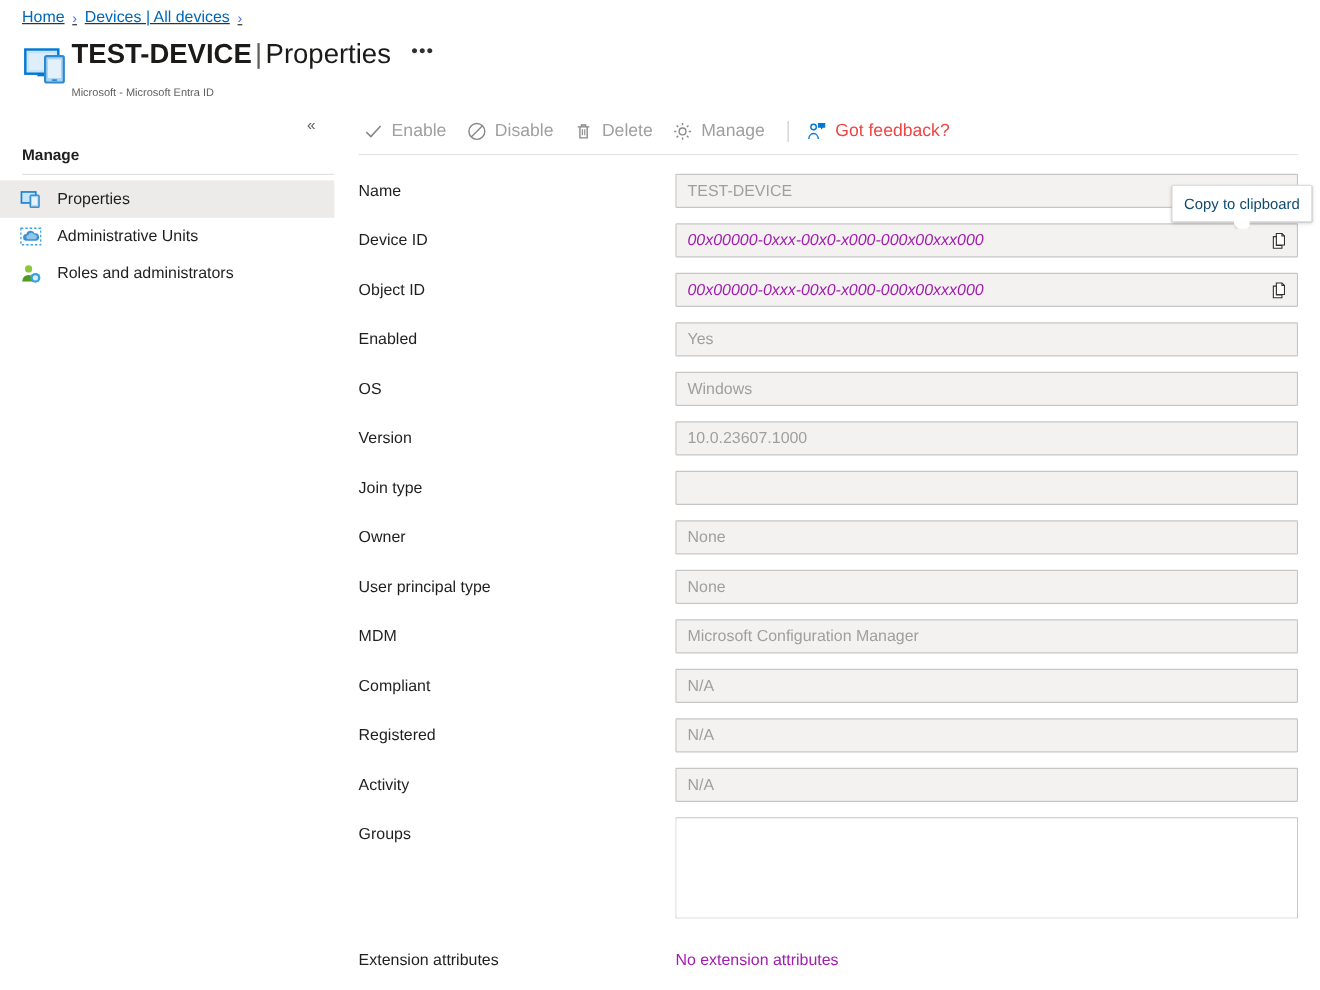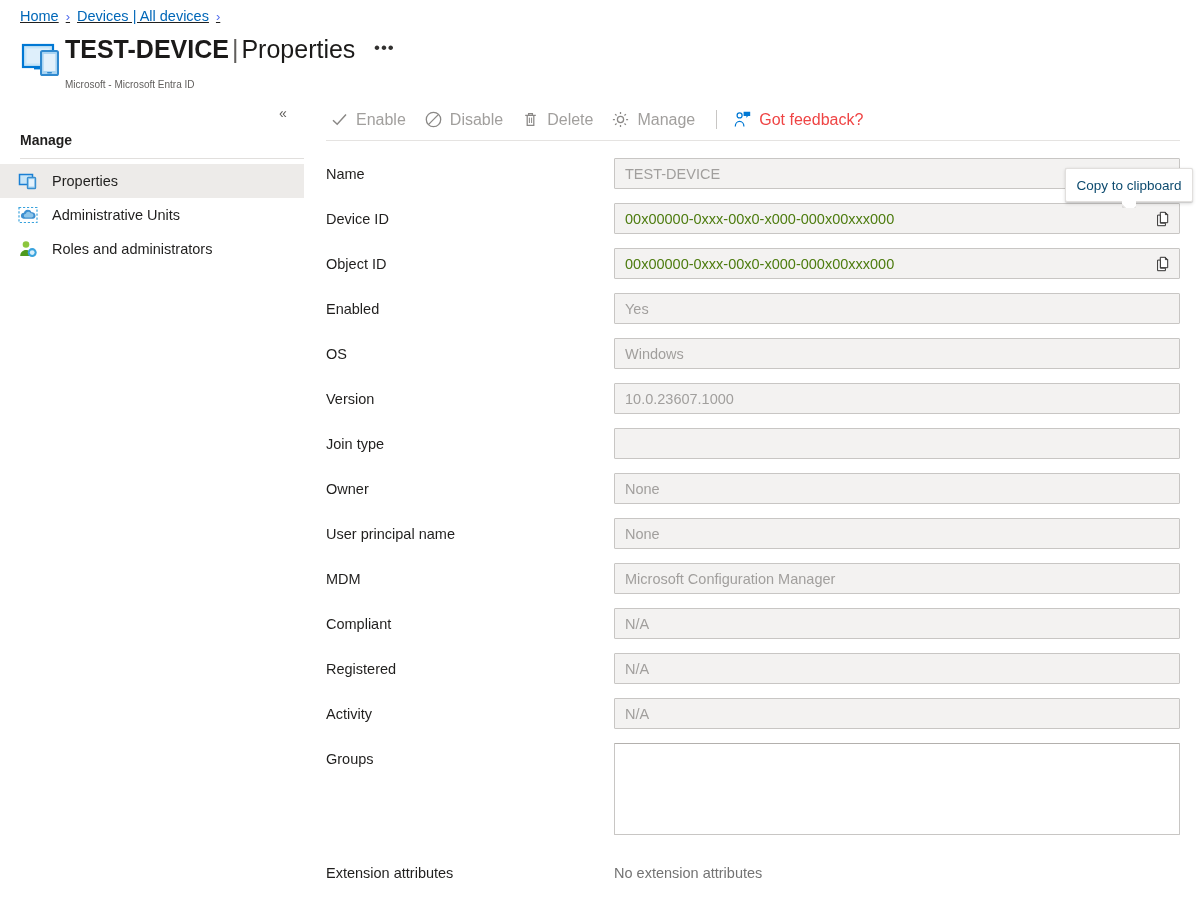--- a/index.html
+++ b/index.html
@@ -196,41 +196,41 @@
     align-items: center;
   }
   .field .val {
     padding: 0 10px;
     font-size: 14.5px;
     color: #a19f9d;
     white-space: nowrap;
     overflow: hidden;
     text-overflow: ellipsis;
   }
-  .field.filled .val { color: #4d7c0f; }
+  .field.filled .val { color: #a21caf; font-style: italic; }
   .field .copy-btn {
     position: absolute;
     right: 0; top: -1px;
     width: 31px; height: 31px;
     display: flex; align-items: center; justify-content: center;
     cursor: pointer;
   }
   .field.has-copy .val { padding-right: 34px; }
   .textarea-field {
     flex: 1 1 auto;
     height: 92px;
     background: #ffffff;
     border: 1px solid #c8c6c4;
     border-top-color: #b3b0ad;
     border-radius: 1px;
   }
   .plain-text {
     flex: 1 1 auto;
     font-size: 14.5px;
-    color: #737373;
+    color: #a21caf;
     padding-top: 7px;
     line-height: 18px;
   }
 
   
   #tooltip {
     position: absolute;
     left: 1065px; top: 168px;
     width: 128px;
     height: 34px;
@@ -475,21 +475,21 @@
   </div>
 
   <div class="form-row">
     <div class="form-label">Owner</div>
     <div class="field">
       <span class="val">None</span>
     </div>
   </div>
 
   <div class="form-row">
-    <div class="form-label">User principal name</div>
+    <div class="form-label">User principal type</div>
     <div class="field">
       <span class="val">None</span>
     </div>
   </div>
 
   <div class="form-row">
     <div class="form-label">MDM</div>
     <div class="field">
       <span class="val">Microsoft Configuration Manager</span>
     </div>

